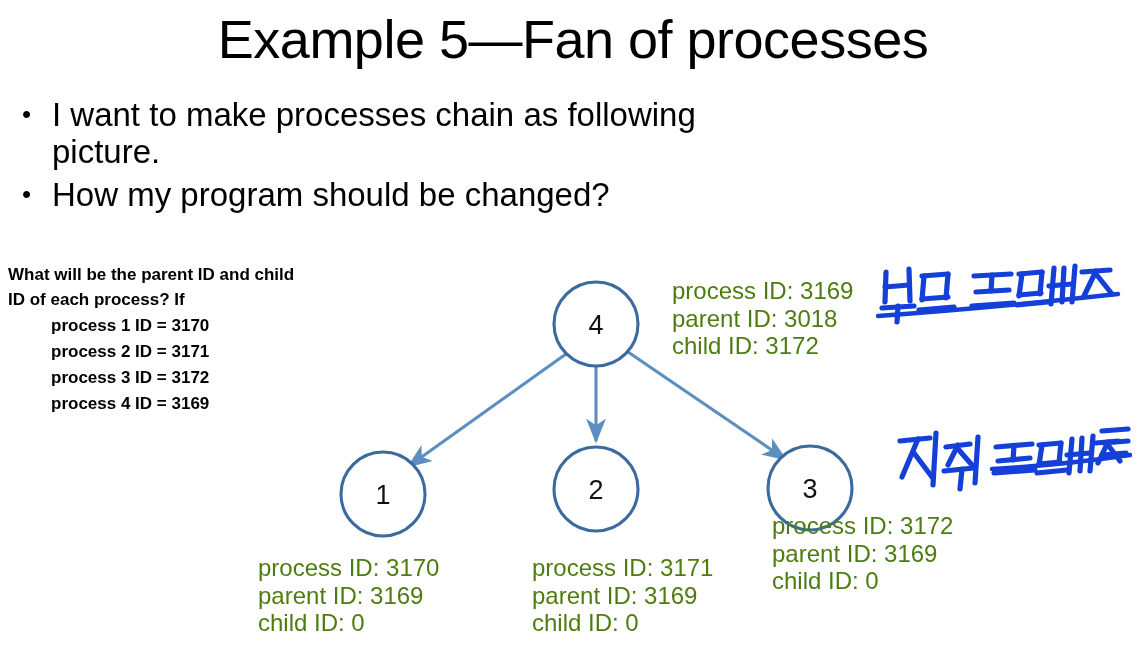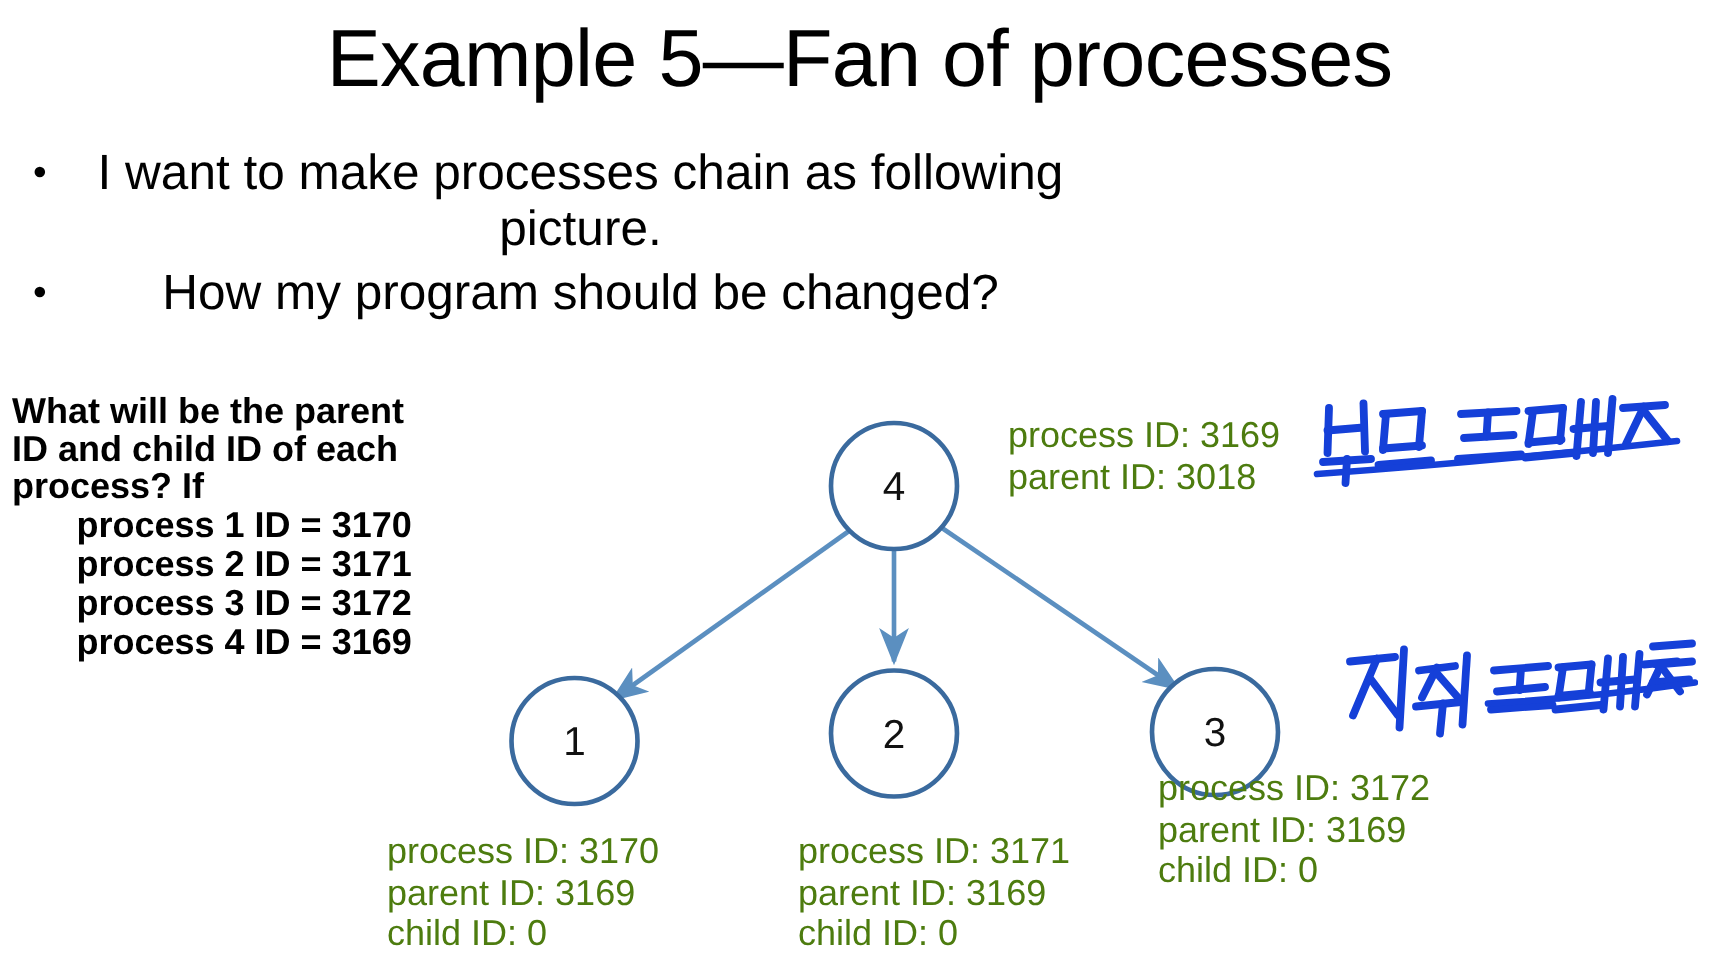--- a/index.html
+++ b/index.html
@@ -50,29 +50,29 @@
     font-weight: 400;
   }
   .bullet-row + .bullet-row { margin-top: 6px; }
   .bullet-mark {
     flex: 0 0 auto;
     width: 30px;
     font-size: 26px;
     line-height: 37px;
     text-align: left;
   }
-  .bullet-text { flex: 1 1 auto; text-align: center; }
+  .bullet-text { flex: 1 1 auto; }
 
   
   #question-block {
     position: absolute;
     left: 8px;
     top: 262px;
     width: 290px;
-    font-size: 24px;
+    font-size: 17px;
     line-height: 25px;
     font-weight: bold;
   }
   #question-block .q-lead { margin: 0; }
   .q-item {
     margin: 1px;
     padding-left: 42px;
     white-space: nowrap;
   }
 
@@ -153,20 +153,21 @@
   </svg>
 
   <div class="node-label" style="left:596px; top:325px;">4</div>
   <div class="node-label" style="left:383px; top:495px;">1</div>
   <div class="node-label" style="left:596px; top:490px;">2</div>
   <div class="node-label" style="left:810px; top:489px;">3</div>
 
   <div class="info-block" style="left:672px; top:277px;">
     <div>process ID: 3169</div>
     <div>parent ID: 3018</div>
+    <div>child ID: 3172</div>
   </div>
 
   <div class="info-block" style="left:258px; top:554px;">
     <div>process ID: 3170</div>
     <div>parent ID: 3169</div>
     <div>child ID: 0</div>
   </div>
 
   <div class="info-block" style="left:532px; top:554px;">
     <div>process ID: 3171</div>

